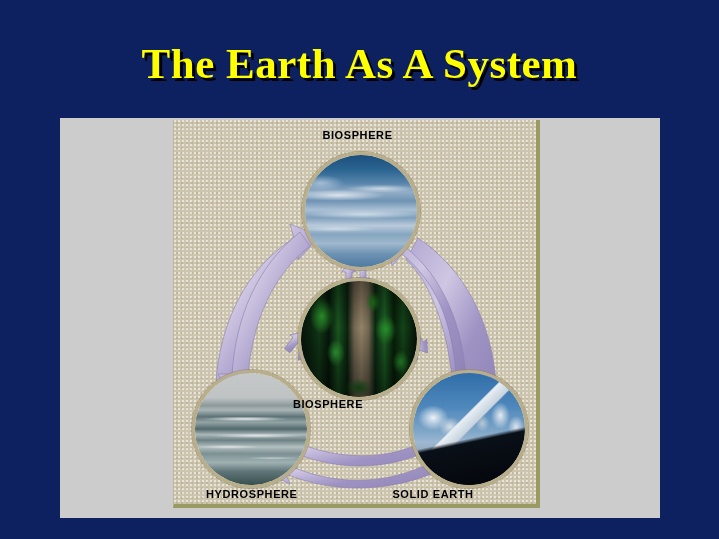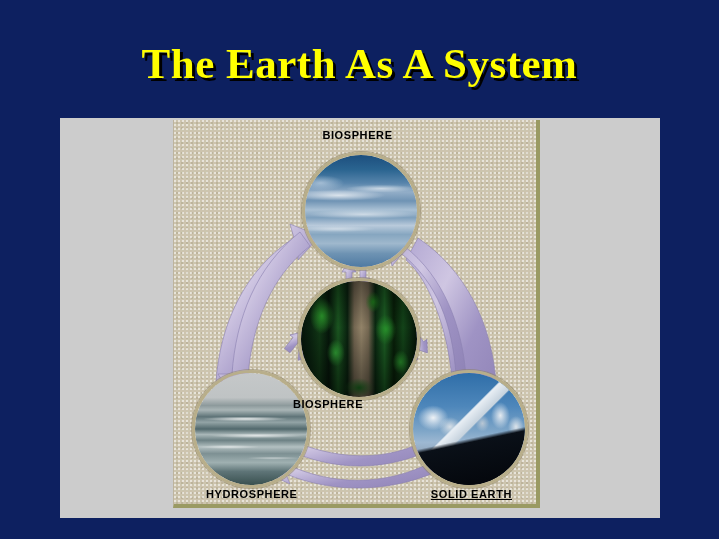--- a/index.html
+++ b/index.html
@@ -76,21 +76,21 @@
     font-weight: bold;
     font-size: 11px;
     letter-spacing: 0.6px;
     color: #000000;
     white-space: nowrap;
     text-align: center;
   }
   #label-atmosphere { left: 0;   top: 9px;   width: 367px; }
   #label-biosphere  { left: 74px; top: 278px; width: 160px; }
   #label-hydrosphere{ left: 0;   top: 368px; width: 200px; text-align: left; padding-left: 20px; box-sizing: border-box; margin-left: 12px;}
-  #label-solid      { left: 180px;top: 368px; width: 180px; text-align: right; padding-right: 22px; box-sizing: border-box; text-decoration: underline;}
+  #label-solid      { left: 180px;top: 368px; width: 180px; padding-right: 22px; box-sizing: border-box;}
 
   
   .node-circle {
     position: absolute;
     border-radius: 50%;
     overflow: hidden;
     border: 3px solid #b8ae8a;
     box-sizing: border-box;
     box-shadow: 0 0 0 1px rgba(140,130,100,0.55);
   }

